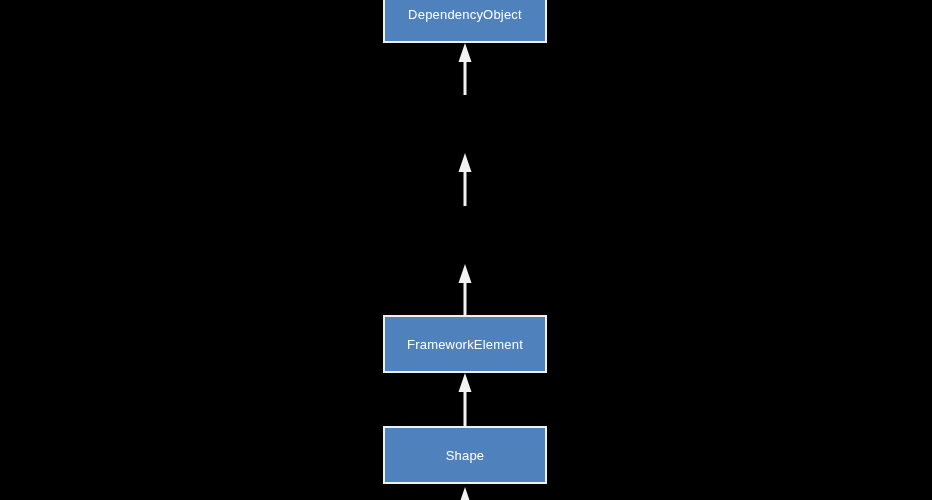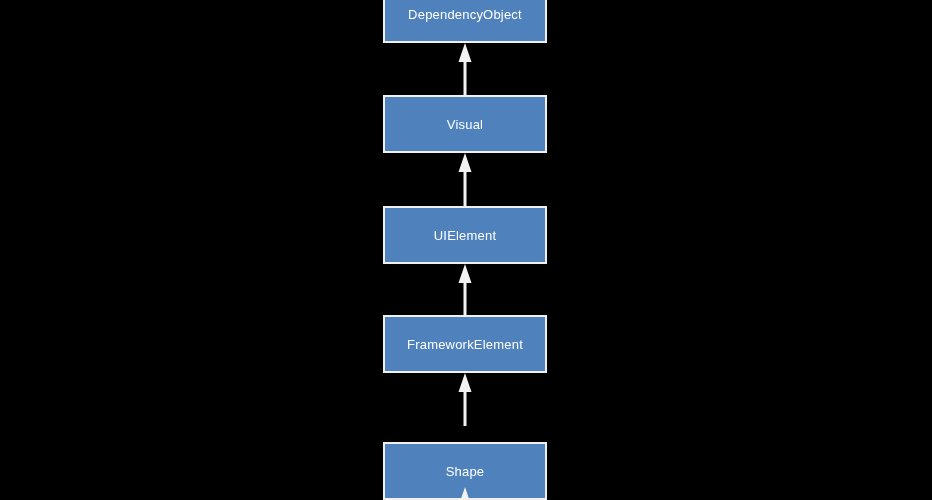--- a/index.html
+++ b/index.html
@@ -28,21 +28,21 @@
     justify-content: center;
     color: #ffffff;
     font-size: 13px;
     letter-spacing: 0.2px;
     text-align: center;
   }
   .node-0 { top: -15px; }
   .node-1 { top: 95px; }
   .node-2 { top: 206px; }
   .node-3 { top: 315px; align-items: center; }
-  .node-4 { top: 442px; }
+  .node-4 { top: 426px; }
 
   .arrow {
     position: absolute;
     left: 457px;
     width: 16px;
     display: block;
   }
   .arrow-0 { top: 43px;  height: 52px; }
   .arrow-1 { top: 153px; height: 53px; }
   .arrow-2 { top: 264px; height: 51px; }
@@ -55,31 +55,25 @@
 <div class="canvas">
 
   <div class="node node-0">
     <span>DependencyObject</span>
   </div>
 
   <svg class="arrow arrow-0" viewBox="0 0 16 52" preserveAspectRatio="none">
     <polygon points="8,0 14.5,19 9.5,19 9.5,52 6.5,52 6.5,19 1.5,19" fill="#f2f2f2"></polygon>
   </svg>
 
-  <div class="node node-1">
-    <span>Visual</span>
-  </div>
 
   <svg class="arrow arrow-1" viewBox="0 0 16 53" preserveAspectRatio="none">
     <polygon points="8,0 14.5,19 9.5,19 9.5,53 6.5,53 6.5,19 1.5,19" fill="#f2f2f2"></polygon>
   </svg>
 
-  <div class="node node-2">
-    <span>UIElement</span>
-  </div>
 
   <svg class="arrow arrow-2" viewBox="0 0 16 51" preserveAspectRatio="none">
     <polygon points="8,0 14.5,19 9.5,19 9.5,51 6.5,51 6.5,19 1.5,19" fill="#f2f2f2"></polygon>
   </svg>
 
   <div class="node node-3">
     <span>FrameworkElement</span>
   </div>
 
   <svg class="arrow arrow-3" viewBox="0 0 16 53" preserveAspectRatio="none">

